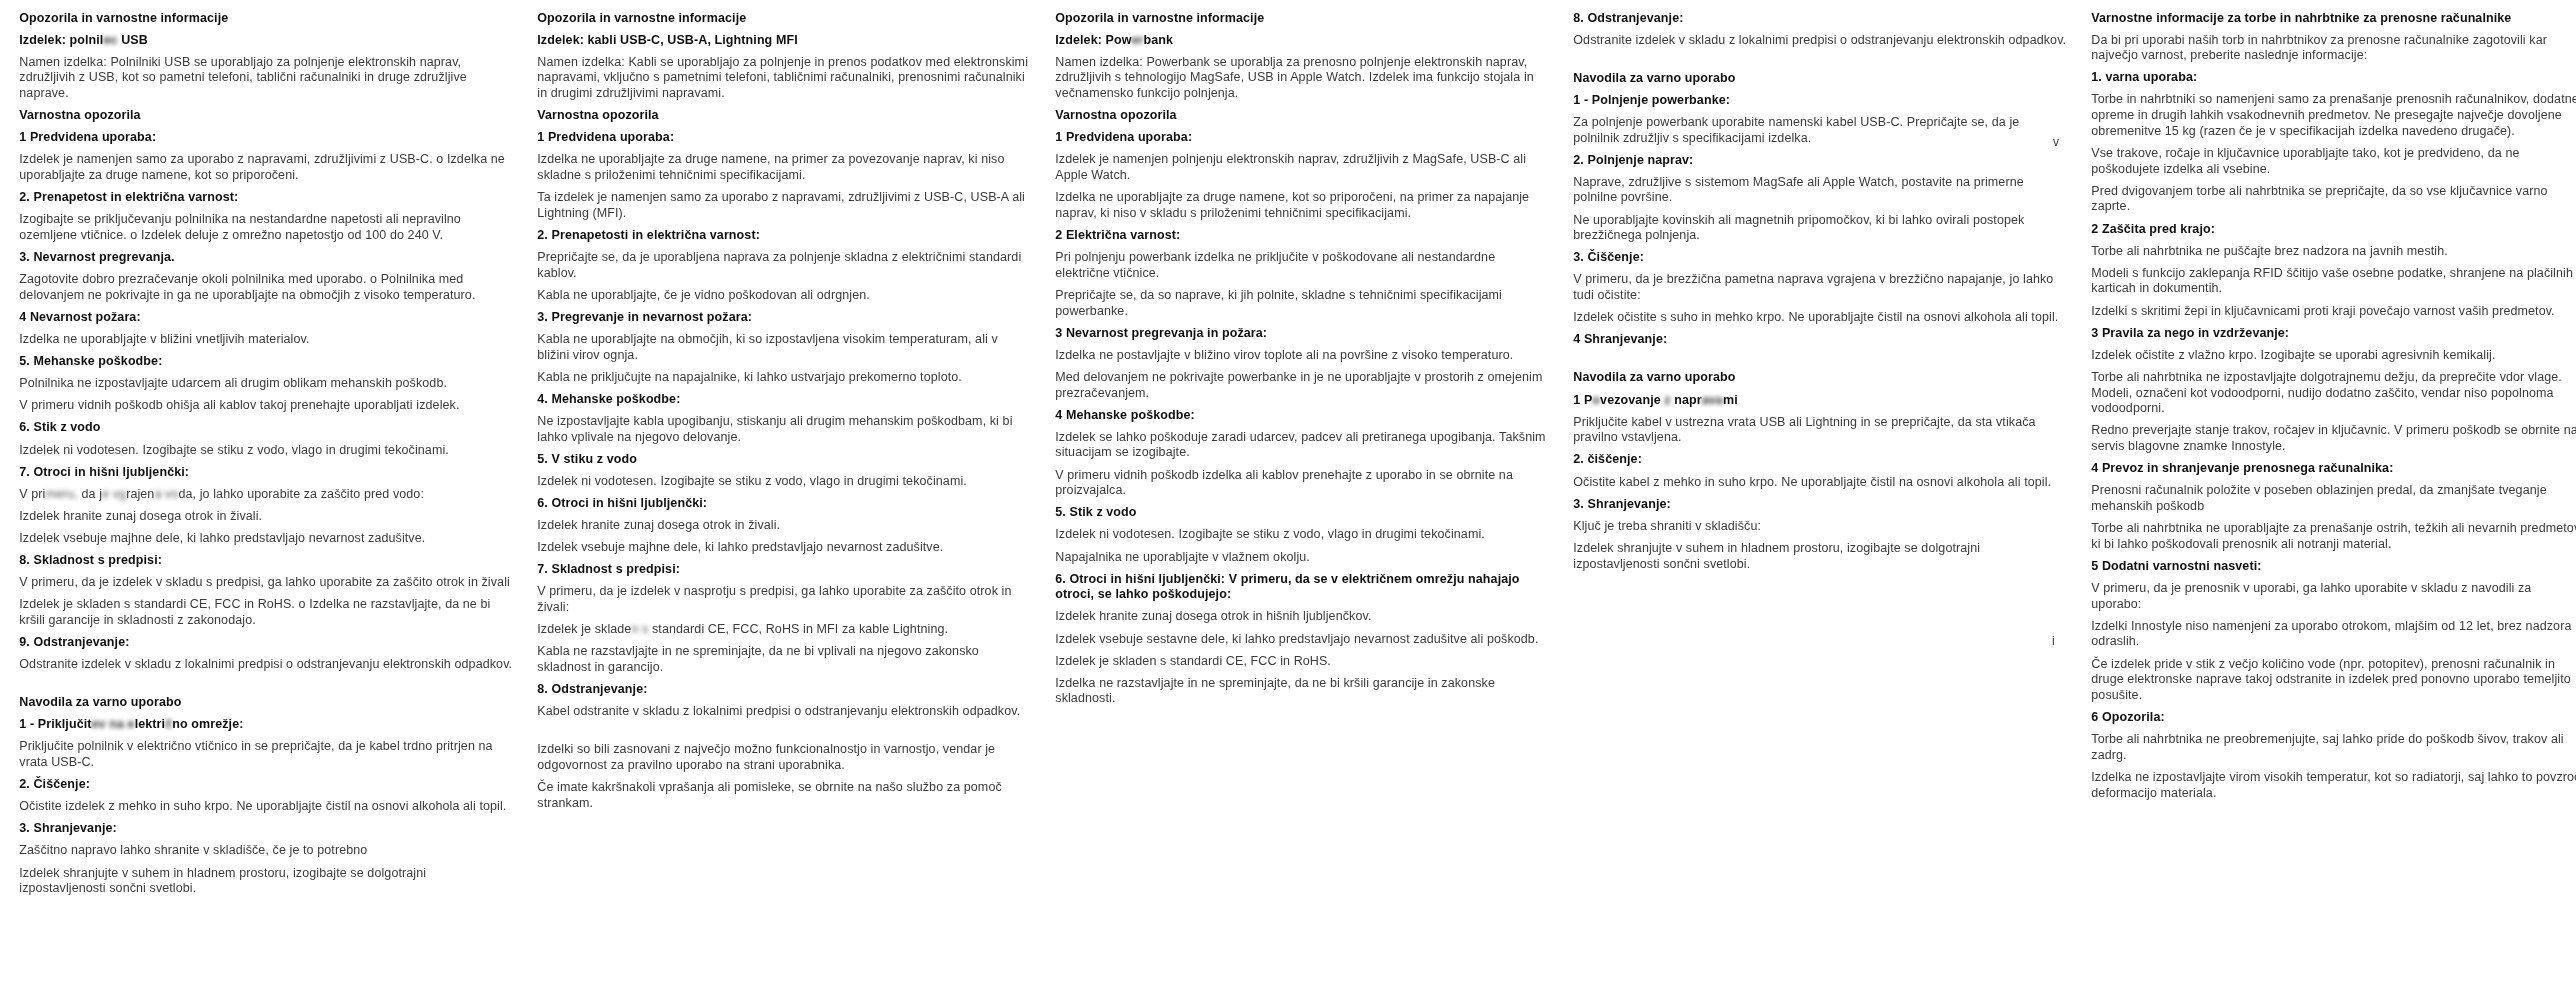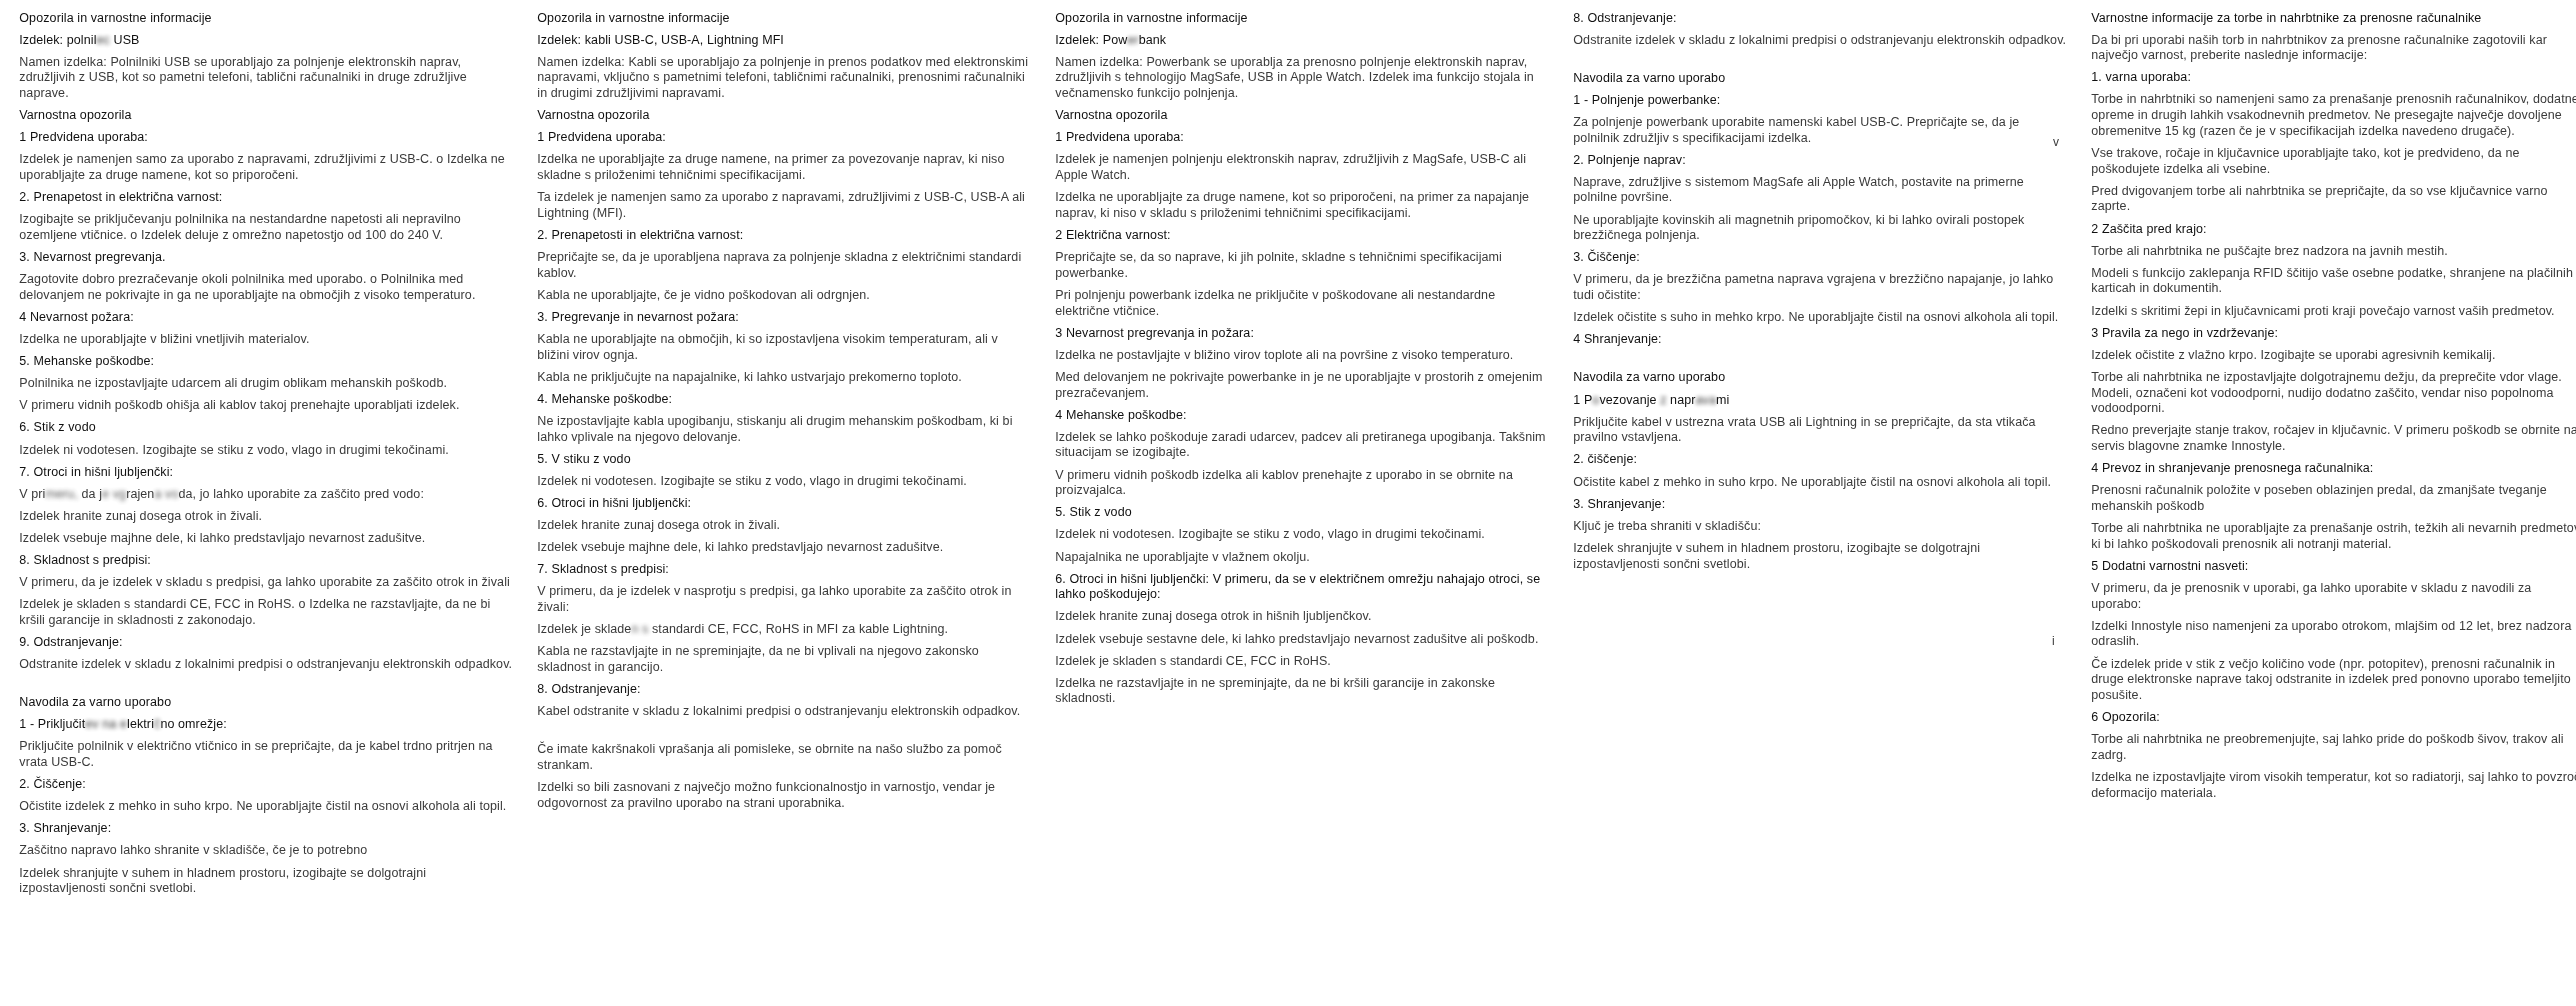--- a/index.html
+++ b/index.html
@@ -20,21 +20,21 @@
     width: 493px;
     flex: 0 0 493px;
   }
   .col .h, .col .p {
     font-size: 12.5px;
     line-height: 15.7px;
     margin: 0 0 6.4px 0;
     letter-spacing: 0.1px;
   }
   .col .h {
-    font-weight: 400;
+    font-weight: 700;
     color: #101010;
   }
   .col .p {
     font-weight: 400;
     color: #3a3a3a;
   }
   .gap { height: 16px; }
   .blur {
     filter: blur(2.1px);
     opacity: 0.85;
@@ -108,34 +108,34 @@
       <div class="h"><span>6. Otroci in hišni ljubljenčki:</span></div>
       <div class="p"><span>Izdelek hranite zunaj dosega otrok in živali.</span></div>
       <div class="p"><span>Izdelek vsebuje majhne dele, ki lahko predstavljajo nevarnost zadušitve.</span></div>
       <div class="h"><span>7. Skladnost s predpisi:</span></div>
       <div class="p"><span>V primeru, da je izdelek v nasprotju s predpisi, ga lahko uporabite za zaščito otrok in živali:</span></div>
       <div class="p"><span>Izdelek je sklade</span><span class="blur">n s</span><span> standardi CE, FCC, RoHS in MFI za kable Lightning.</span></div>
       <div class="p"><span>Kabla ne razstavljajte in ne spreminjajte, da ne bi vplivali na njegovo zakonsko skladnost in garancijo.</span></div>
       <div class="h"><span>8. Odstranjevanje:</span></div>
       <div class="p"><span>Kabel odstranite v skladu z lokalnimi predpisi o odstranjevanju elektronskih odpadkov.</span></div>
       <div class="gap"></div>
+      <div class="p"><span>Izdelki so bili zasnovani z največjo možno funkcionalnostjo in varnostjo, vendar je odgovornost za pravilno uporabo na strani uporabnika.</span></div>
       <div class="p"><span>Če imate kakršnakoli vprašanja ali pomisleke, se obrnite na našo službo za pomoč strankam.</span></div>
-      <div class="p"><span>Izdelki so bili zasnovani z največjo možno funkcionalnostjo in varnostjo, vendar je odgovornost za pravilno uporabo na strani uporabnika.</span></div>
     </div>
     <div class="col">
       <div class="h"><span>Opozorila in varnostne informacije</span></div>
       <div class="h"><span>Izdelek: Pow</span><span class="blur">er</span><span>bank</span></div>
       <div class="p"><span>Namen izdelka: Powerbank se uporablja za prenosno polnjenje elektronskih naprav, združljivih s tehnologijo MagSafe, USB in Apple Watch. Izdelek ima funkcijo stojala in večnamensko funkcijo polnjenja.</span></div>
       <div class="h"><span>Varnostna opozorila</span></div>
       <div class="h"><span>1 Predvidena uporaba:</span></div>
       <div class="p"><span>Izdelek je namenjen polnjenju elektronskih naprav, združljivih z MagSafe, USB-C ali Apple Watch.</span></div>
       <div class="p"><span>Izdelka ne uporabljajte za druge namene, kot so priporočeni, na primer za napajanje naprav, ki niso v skladu s priloženimi tehničnimi specifikacijami.</span></div>
       <div class="h"><span>2 Električna varnost:</span></div>
+      <div class="p"><span>Pri polnjenju powerbank izdelka ne priključite v poškodovane ali nestandardne električne vtičnice.</span></div>
       <div class="p"><span>Prepričajte se, da so naprave, ki jih polnite, skladne s tehničnimi specifikacijami powerbanke.</span></div>
-      <div class="p"><span>Pri polnjenju powerbank izdelka ne priključite v poškodovane ali nestandardne električne vtičnice.</span></div>
       <div class="h"><span>3 Nevarnost pregrevanja in požara:</span></div>
       <div class="p"><span>Izdelka ne postavljajte v bližino virov toplote ali na površine z visoko temperaturo.</span></div>
       <div class="p"><span>Med delovanjem ne pokrivajte powerbanke in je ne uporabljajte v prostorih z omejenim prezračevanjem.</span></div>
       <div class="h"><span>4 Mehanske poškodbe:</span></div>
       <div class="p"><span>Izdelek se lahko poškoduje zaradi udarcev, padcev ali pretiranega upogibanja. Takšnim situacijam se izogibajte.</span></div>
       <div class="p"><span>V primeru vidnih poškodb izdelka ali kablov prenehajte z uporabo in se obrnite na proizvajalca.</span></div>
       <div class="h"><span>5. Stik z vodo</span></div>
       <div class="p"><span>Izdelek ni vodotesen. Izogibajte se stiku z vodo, vlago in drugimi tekočinami.</span></div>
       <div class="p"><span>Napajalnika ne uporabljajte v vlažnem okolju.</span></div>
       <div class="h"><span>6. Otroci in hišni ljubljenčki: V primeru, da se v električnem omrežju nahajajo otroci, se lahko poškodujejo:</span></div>

